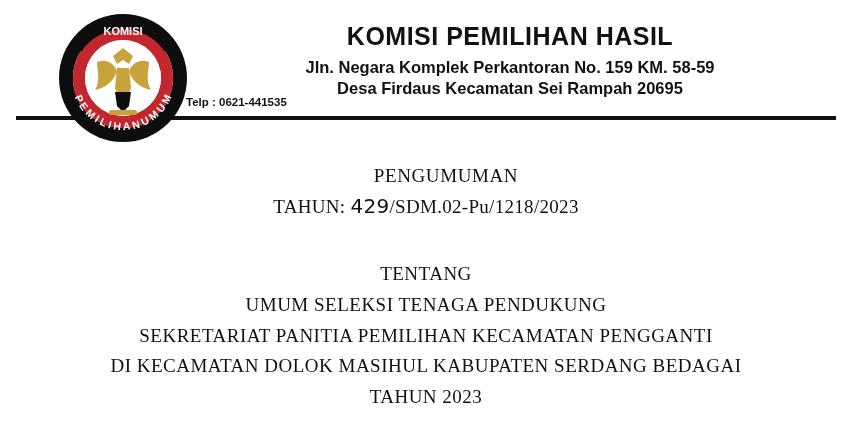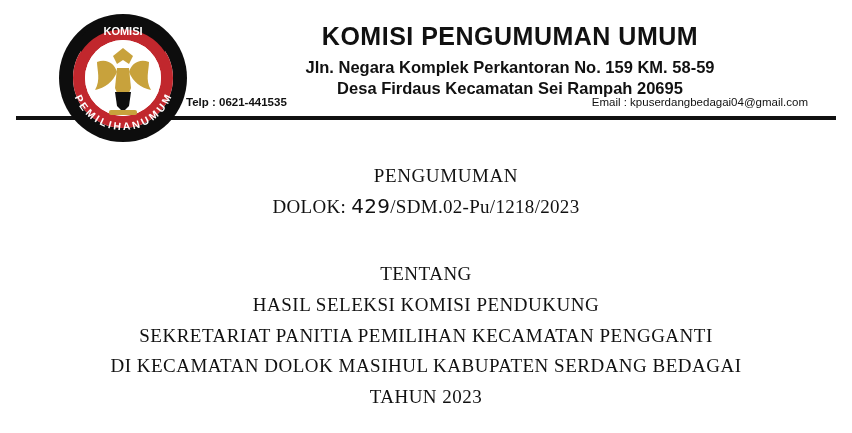--- a/index.html
+++ b/index.html
@@ -156,42 +156,41 @@
             <path d="M92 50 C82 46 74 52 72 60 C76 70 84 76 94 78 C88 68 92 58 92 50 Z" fill="#c8a23c"></path>
             <path d="M60 56 L72 56 L74 76 L66 96 L58 76 Z" fill="#c8a23c"></path>
             <path d="M58 80 L74 80 L72 94 L66 100 L60 94 Z" fill="#0d0d0d"></path>
             <rect x="52" y="98" width="28" height="5" rx="2" fill="#c8a23c"></rect>
           </g>
         </svg>
       </div>
     </div>
 
     <div class="head-text">
-      <div class="org-line1">KOMISI PENGUMUMAN UMUM</div>
+      <div class="org-line1">KOMISI PEMILIHAN HASIL</div>
       <div class="addr">Jln. Negara Komplek Perkantoran No. 159 KM. 58-59</div>
       <div class="addr" style="margin-top:0">Desa Firdaus Kecamatan Sei Rampah 20695</div>
     </div>
 
     <div class="contact-row">
       <div class="contact-left">Telp : 0621-441535</div>
-      <div class="contact-right">Email : kpuserdangbedagai04@gmail.com</div>
     </div>
   </div>
 
   <div class="rule"></div>
 
   <div class="doc-body">
     <div class="announce">PENGUMUMAN</div>
     <div class="nomor">
-      <span>DOLOK:</span>
+      <span>TAHUN:</span>
       <span class="handwritten">429</span><span>/SDM.02-Pu/1218/2023</span>
     </div>
 
     <div class="tentang-block">
       <div>TENTANG</div>
-      <div>HASIL SELEKSI KOMISI PENDUKUNG</div>
+      <div>UMUM SELEKSI TENAGA PENDUKUNG</div>
       <div>SEKRETARIAT PANITIA PEMILIHAN KECAMATAN PENGGANTI</div>
       <div>DI KECAMATAN DOLOK MASIHUL KABUPATEN SERDANG BEDAGAI</div>
       <div>TAHUN 2023</div>
     </div>
   </div>
 
 </div>
 
 </body></html>

